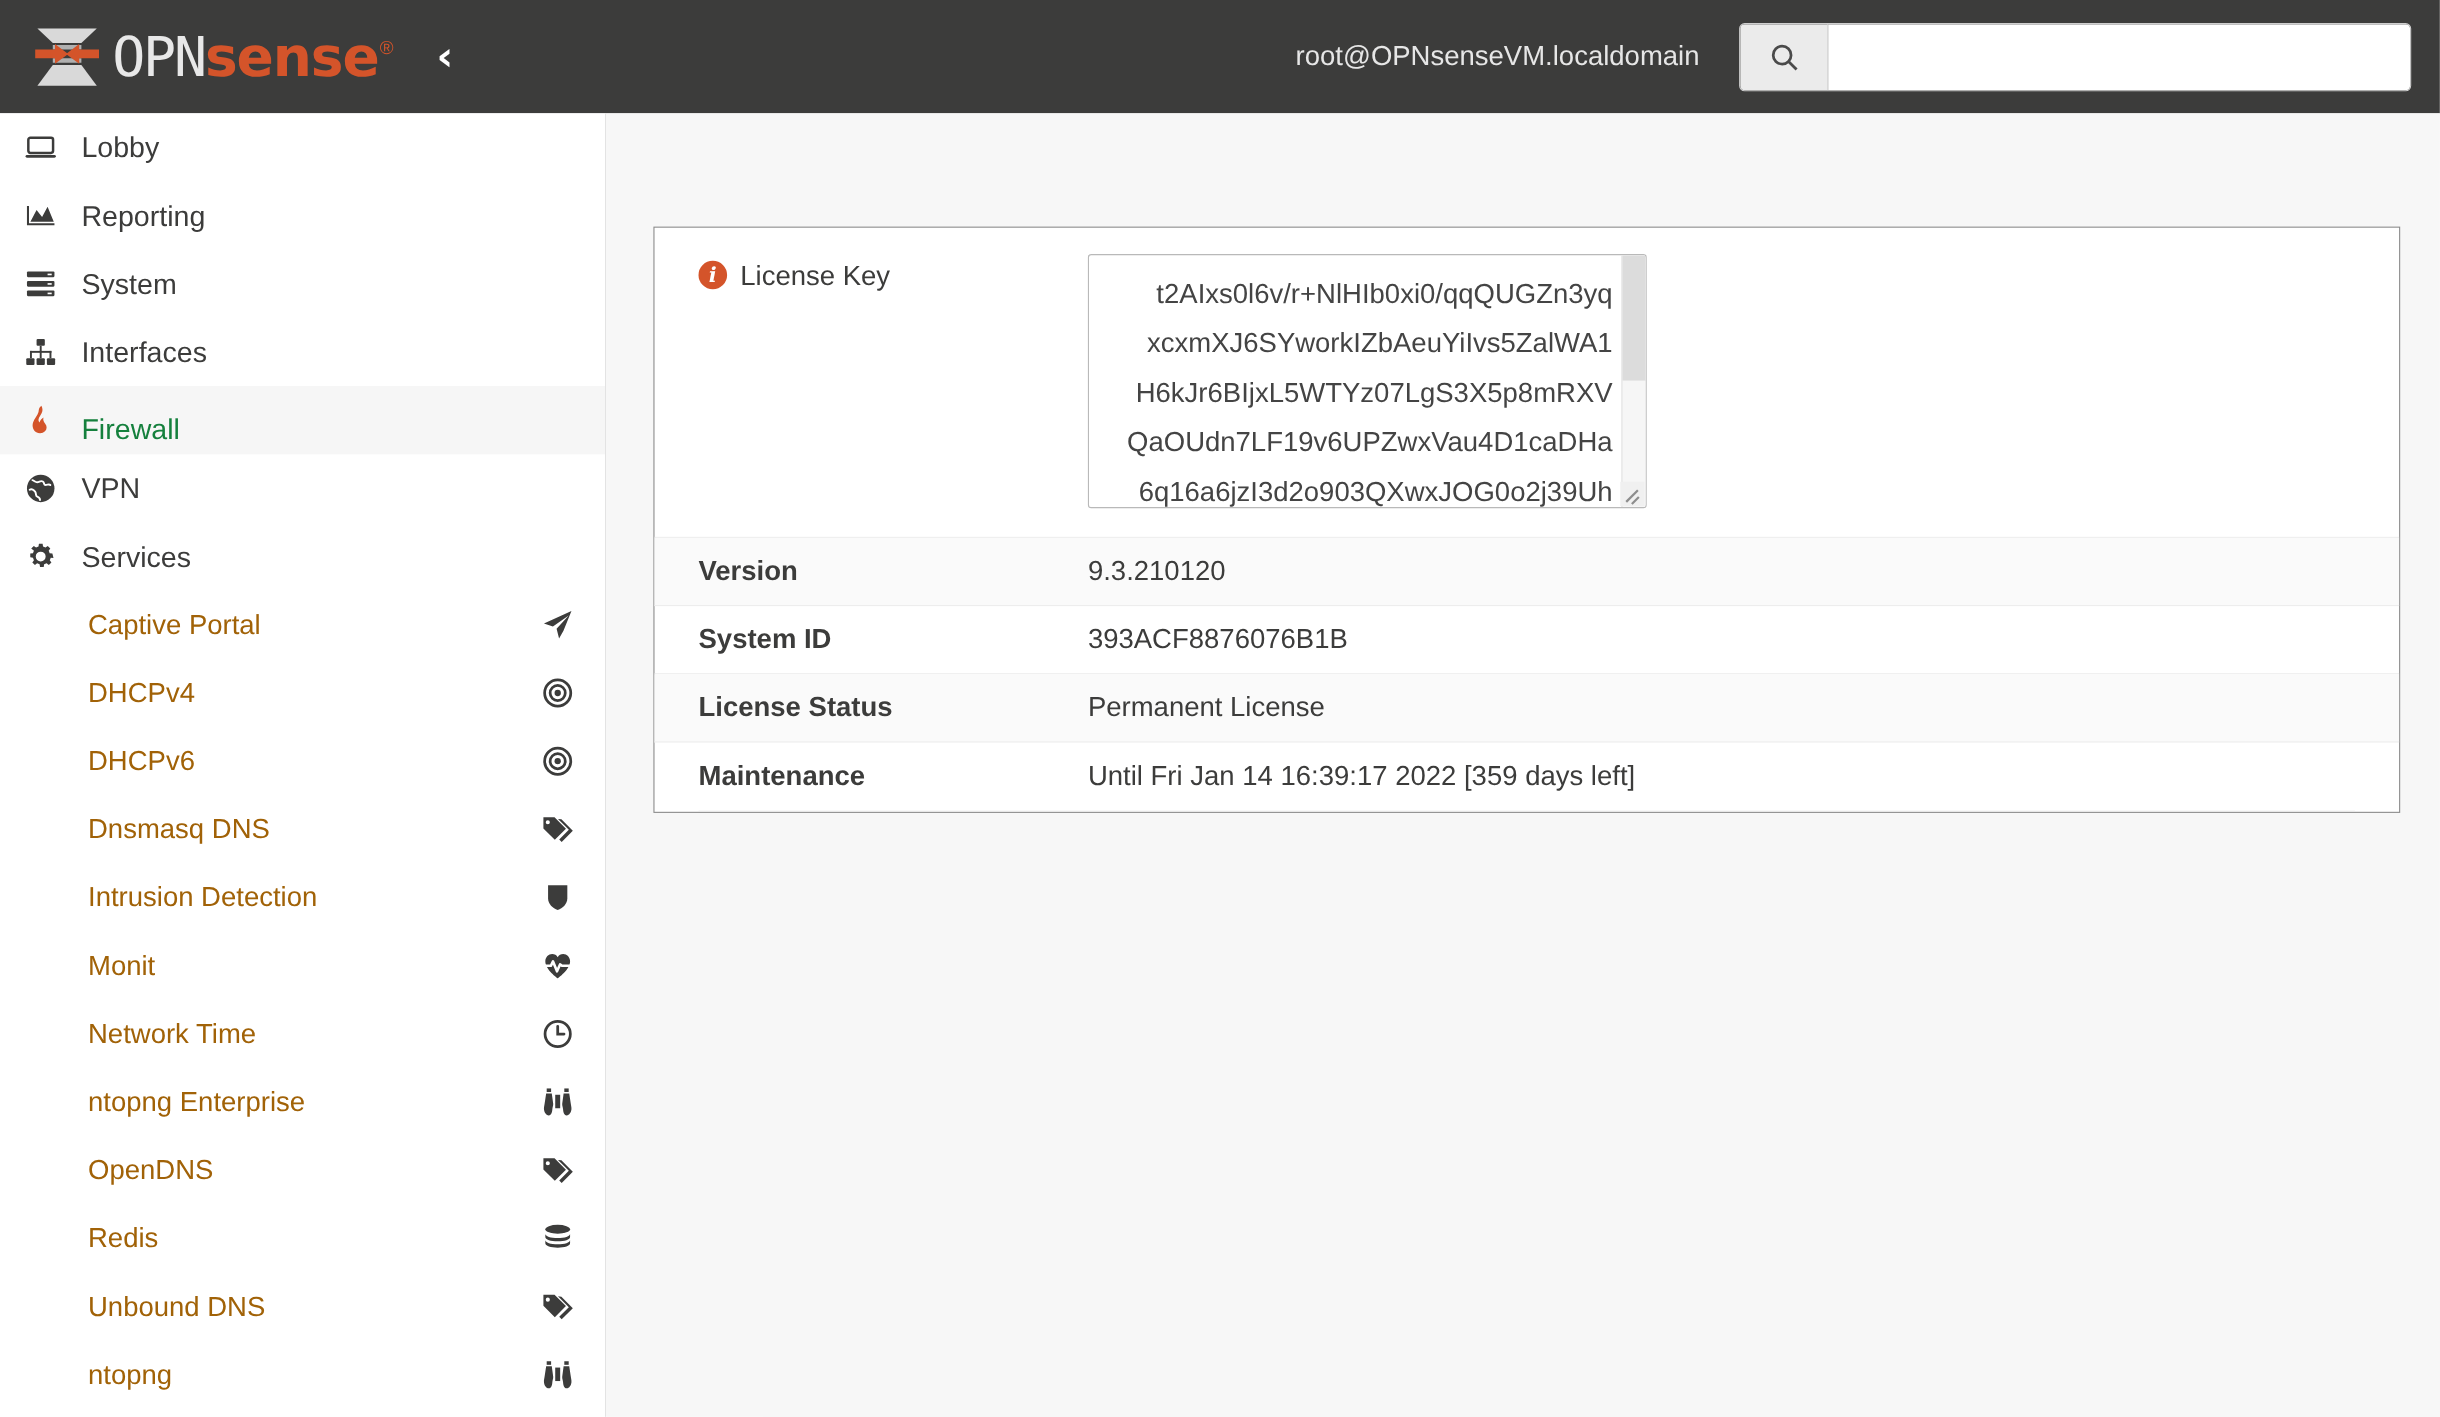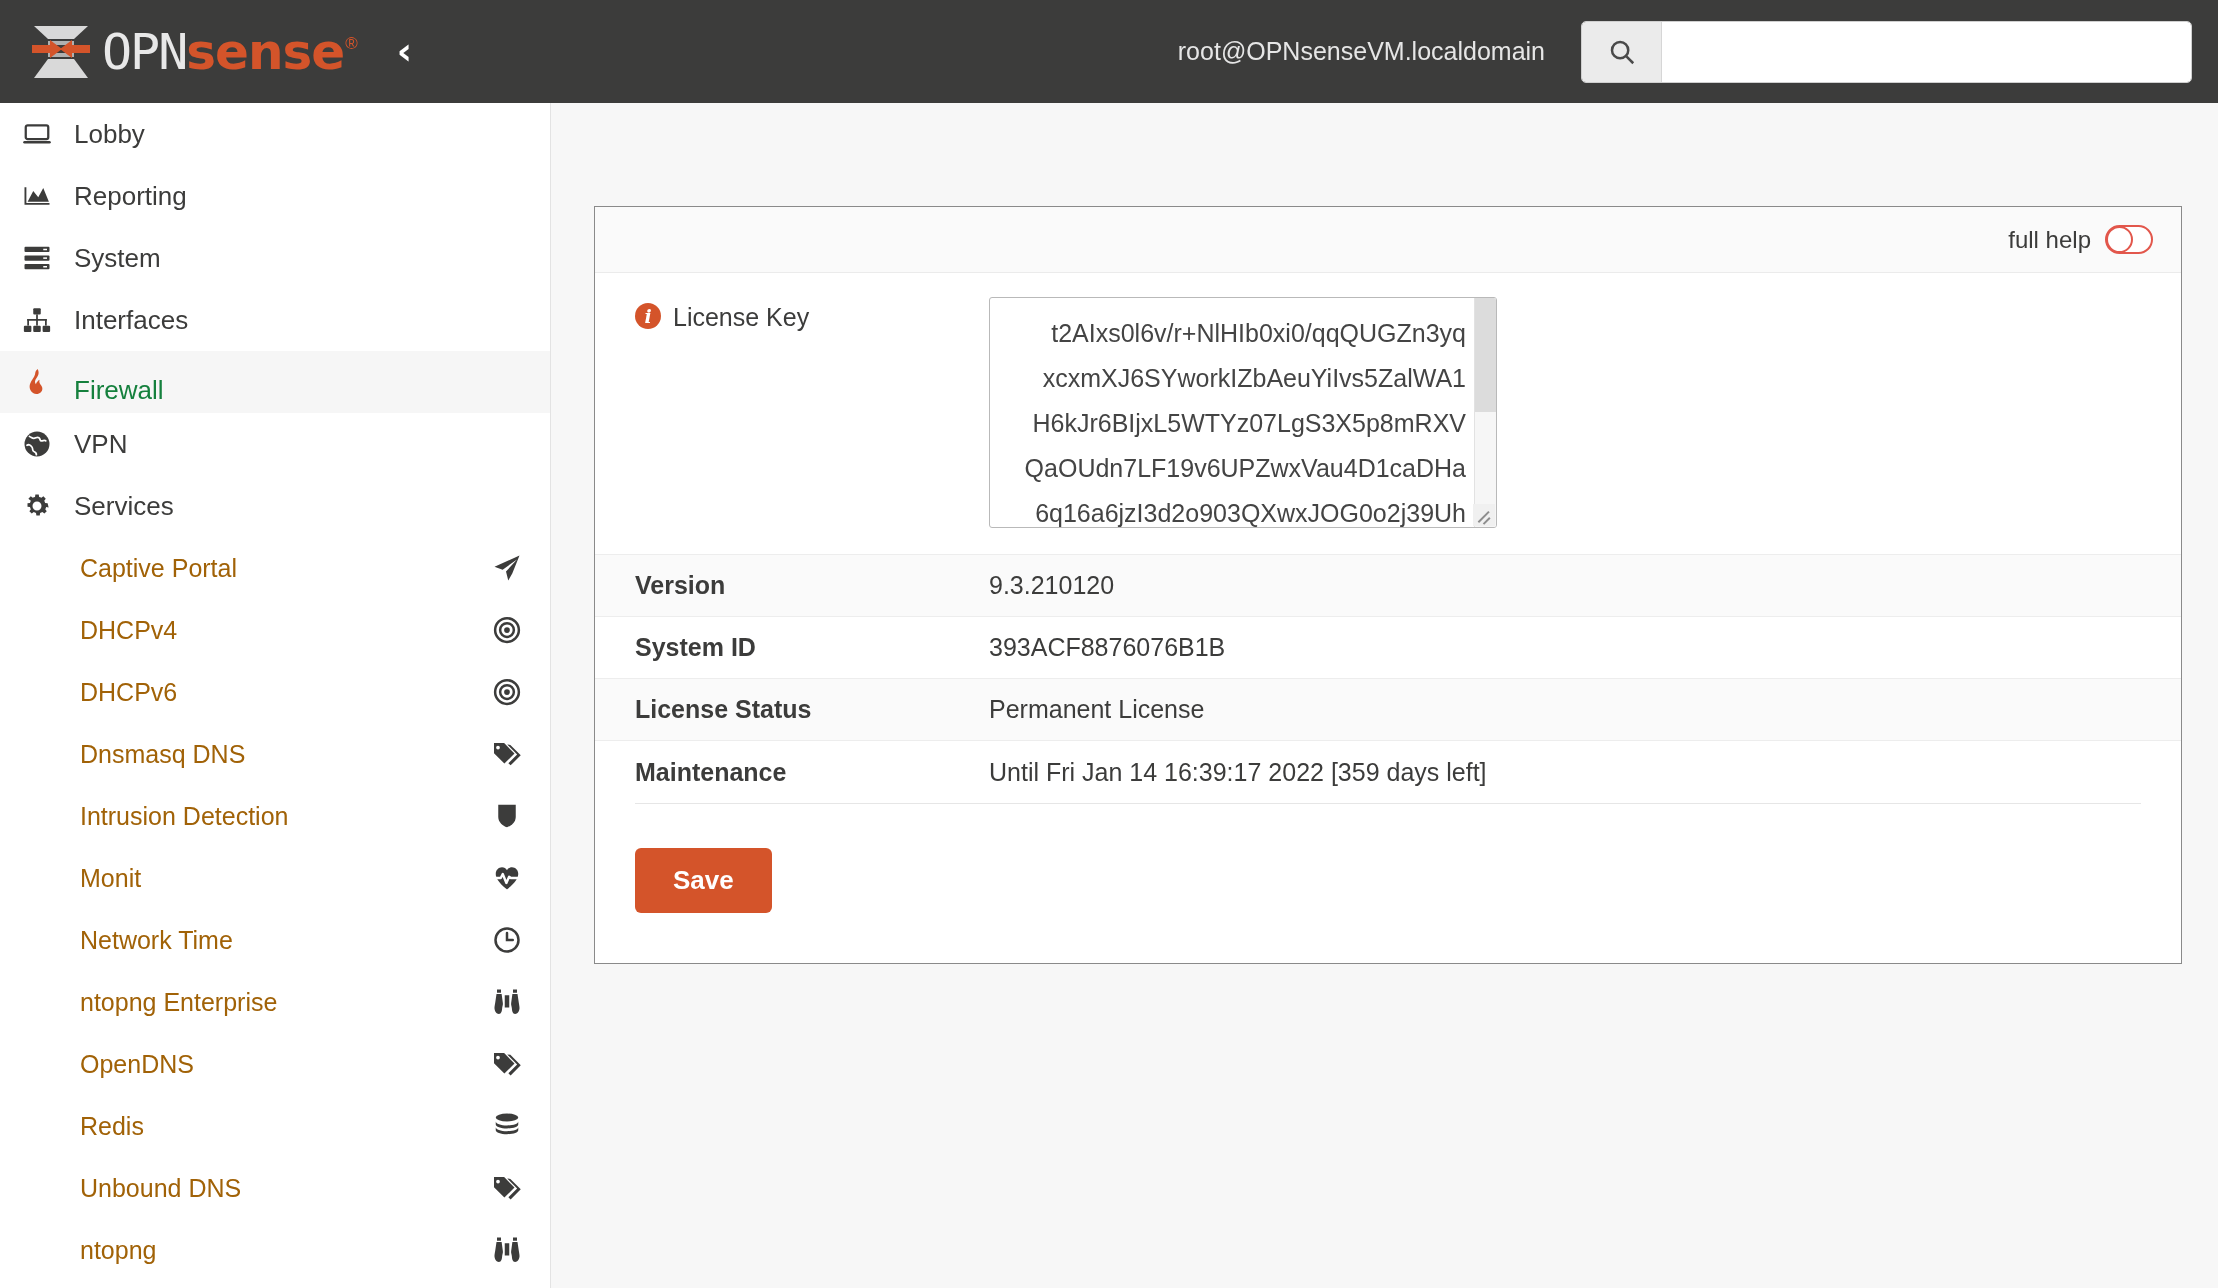--- a/index.html
+++ b/index.html
@@ -419,26 +419,20 @@
       </span>
     </div>
   </div>
 
   <div class="content">
     <div class="content-inner">
 
 
       <div class="panel">
 
-        <div class="panel-help">
-          <span class="help-label">full help</span>
-          <span class="toggle-pill">
-            <span class="toggle-knob"></span>
-          </span>
-        </div>
 
         <div class="row">
           <div class="row-label keylabel">
             <span class="info-ico">i</span>
             <span>License Key</span>
           </div>
           <div class="key-cell">
             <div class="key-area">
               <div class="key-text">t2AIxs0l6v/r+NlHIb0xi0/qqQUGZn3yq
 xcxmXJ6SYworkIZbAeuYiIvs5ZalWA1
@@ -465,19 +459,16 @@
           <div class="row-label">License Status</div>
           <div class="row-value">Permanent License</div>
         </div>
         <div class="row nokey" style="border-bottom:0;">
           <div class="row-label">Maintenance</div>
           <div class="row-value">Until Fri Jan 14 16:39:17 2022 [359 days left]</div>
         </div>
 
         <div class="divider"></div>
 
-        <div class="btn-wrap">
-          <button class="btn-save">Save</button>
-        </div>
       </div>
     </div>
   </div>
 </div>
 
 </body></html>

